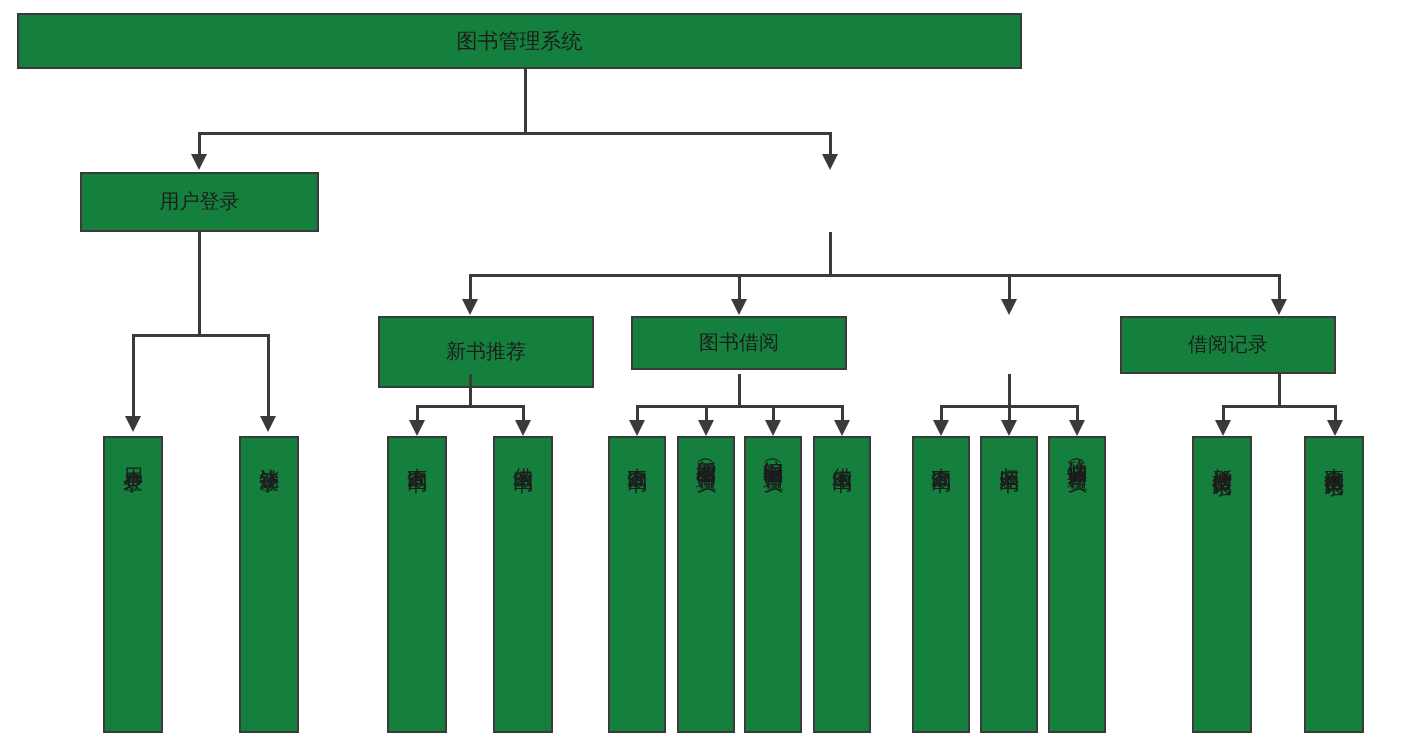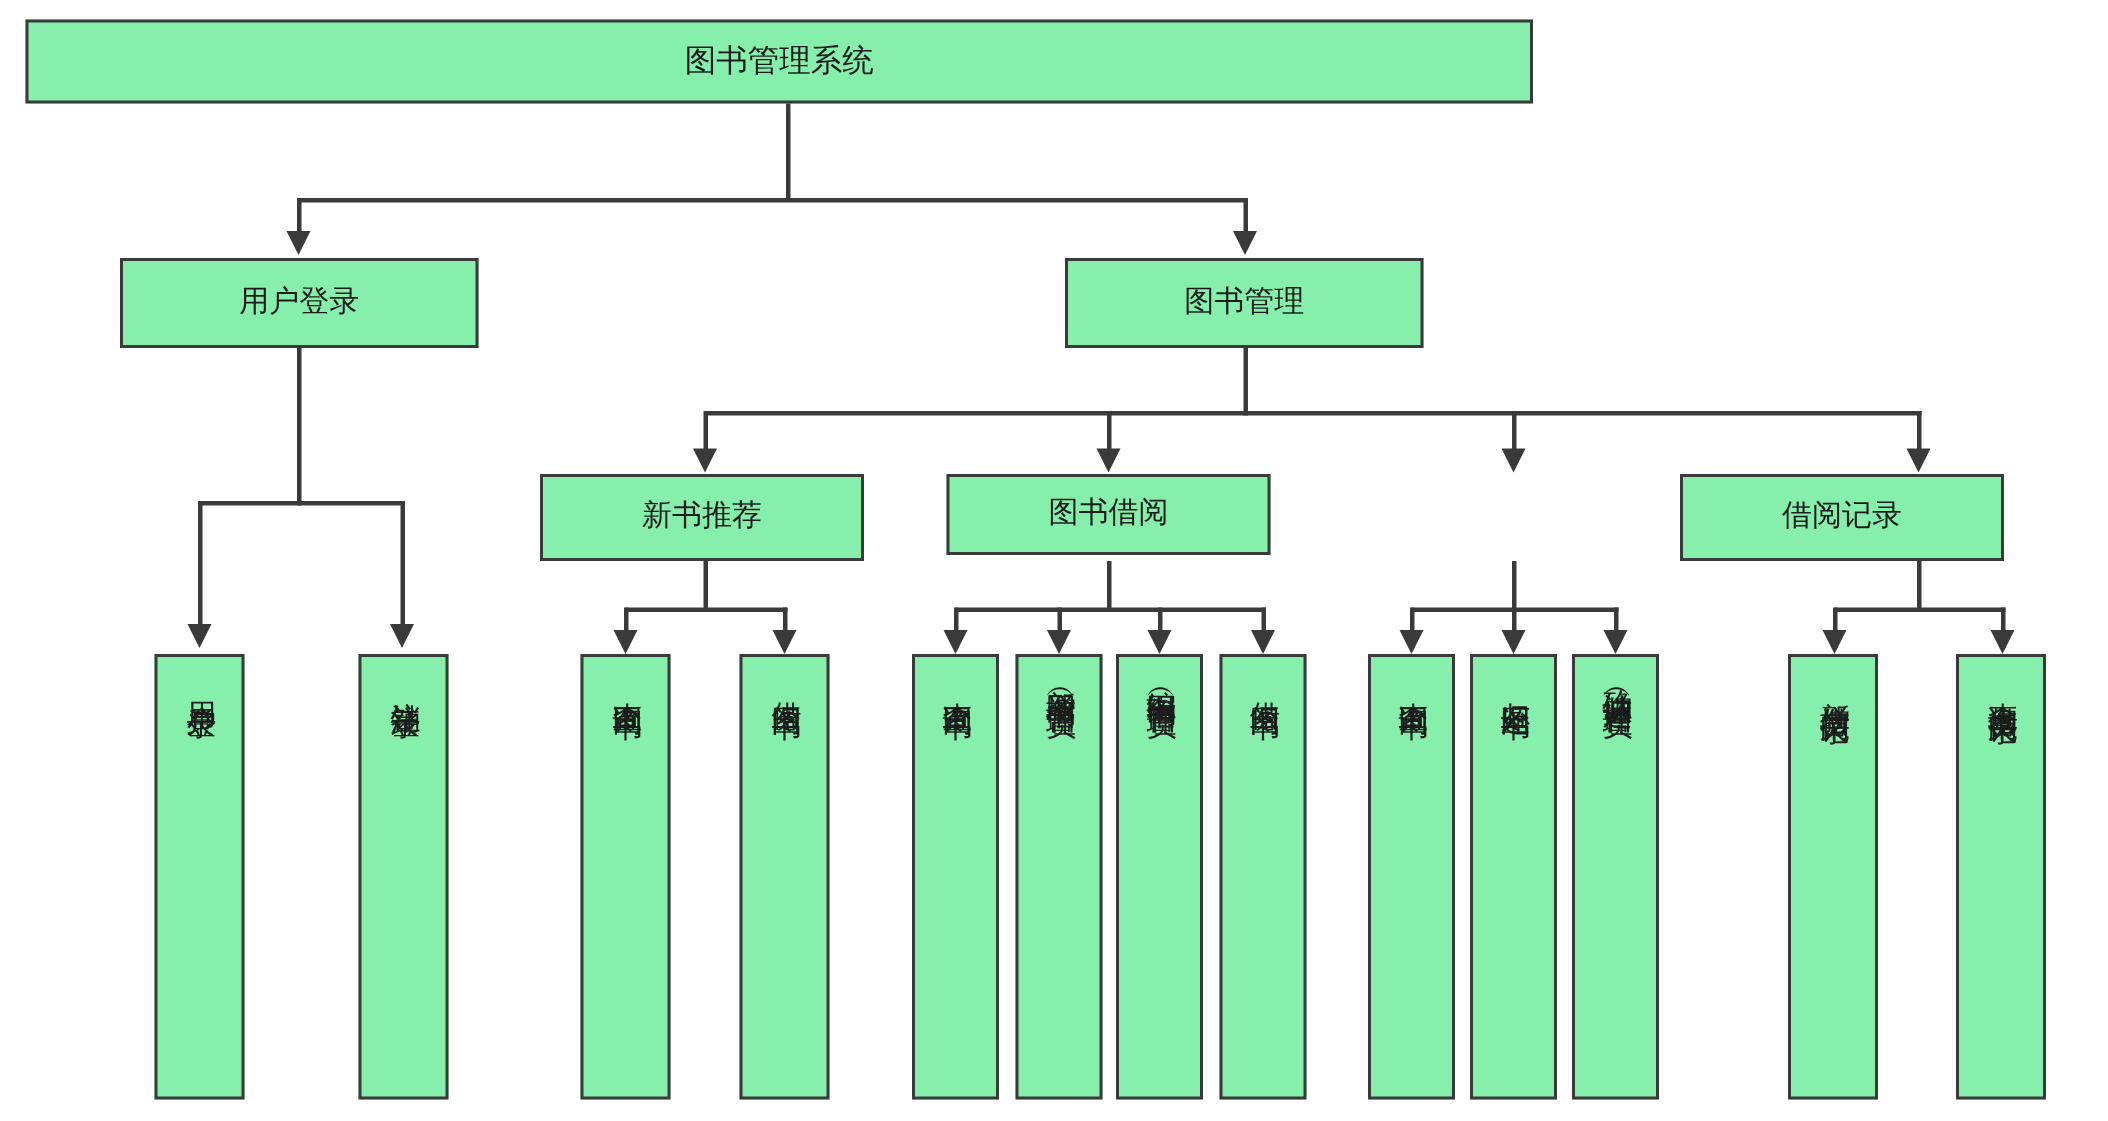--- a/index.html
+++ b/index.html
@@ -13,21 +13,21 @@
     position:relative;
     width:1405px;
     height:747px;
     background:#ffffff;
     overflow:hidden;
   }
   
   .node{
     position:absolute;
     box-sizing:border-box;
-    background:#86efac;
+    background:#15803d;
     border:2px solid #3a3a3a;
     display:flex;
     align-items:center;
     justify-content:center;
     text-align:right;
     color:#1c1c1c;
     line-height:1.18;
   }
   .node.root{font-size:21px;}
   .node.lvl2{font-size:20px;}
@@ -89,23 +89,20 @@
   <div class="edge vline" style="left:198px;top:132px;width:3px;height:26px;"></div>
   <div class="arrow" style="left:191px;top:154px;"></div>
 
   <div class="edge vline" style="left:829px;top:132px;width:3px;height:26px;"></div>
   <div class="arrow" style="left:822px;top:154px;"></div>
 
   <div class="node lvl2" style="left:80px;top:172px;width:239px;height:60px;">
     <span>用户登录</span>
   </div>
 
-  <div class="node lvl2" style="left:710px;top:172px;width:239px;height:60px;">
-    <span>图书管理</span>
-  </div>
 
   <div class="edge vline" style="left:198px;top:232px;width:3px;height:105px;"></div>
   <div class="edge hline" style="left:133px;top:334px;width:136px;height:3px;"></div>
   <div class="edge vline" style="left:132px;top:334px;width:3px;height:85px;"></div>
   <div class="arrow" style="left:125px;top:416px;"></div>
   <div class="edge vline" style="left:267px;top:334px;width:3px;height:85px;"></div>
   <div class="arrow" style="left:260px;top:416px;"></div>
 
   <div class="edge vline" style="left:829px;top:232px;width:3px;height:45px;"></div>
   <div class="edge hline" style="left:470px;top:274px;width:811px;height:3px;"></div>
@@ -115,21 +112,21 @@
 
   <div class="edge vline" style="left:738px;top:274px;width:3px;height:28px;"></div>
   <div class="arrow" style="left:731px;top:299px;"></div>
 
   <div class="edge vline" style="left:1008px;top:274px;width:3px;height:28px;"></div>
   <div class="arrow" style="left:1001px;top:299px;"></div>
 
   <div class="edge vline" style="left:1278px;top:274px;width:3px;height:28px;"></div>
   <div class="arrow" style="left:1271px;top:299px;"></div>
 
-  <div class="node lvl3" style="left:360px;top:316px;width:216px;height:58px;">
+  <div class="node lvl3" style="left:378px;top:316px;width:216px;height:72px;">
     <span>新书推荐</span>
   </div>
   <div class="node lvl3" style="left:631px;top:316px;width:216px;height:54px;">
     <span>图书借阅</span>
   </div>
   <div class="node lvl3" style="left:1120px;top:316px;width:216px;height:58px;">
     <span>借阅记录</span>
   </div>
 
   <div class="edge vline" style="left:469px;top:374px;width:3px;height:34px;"></div>

